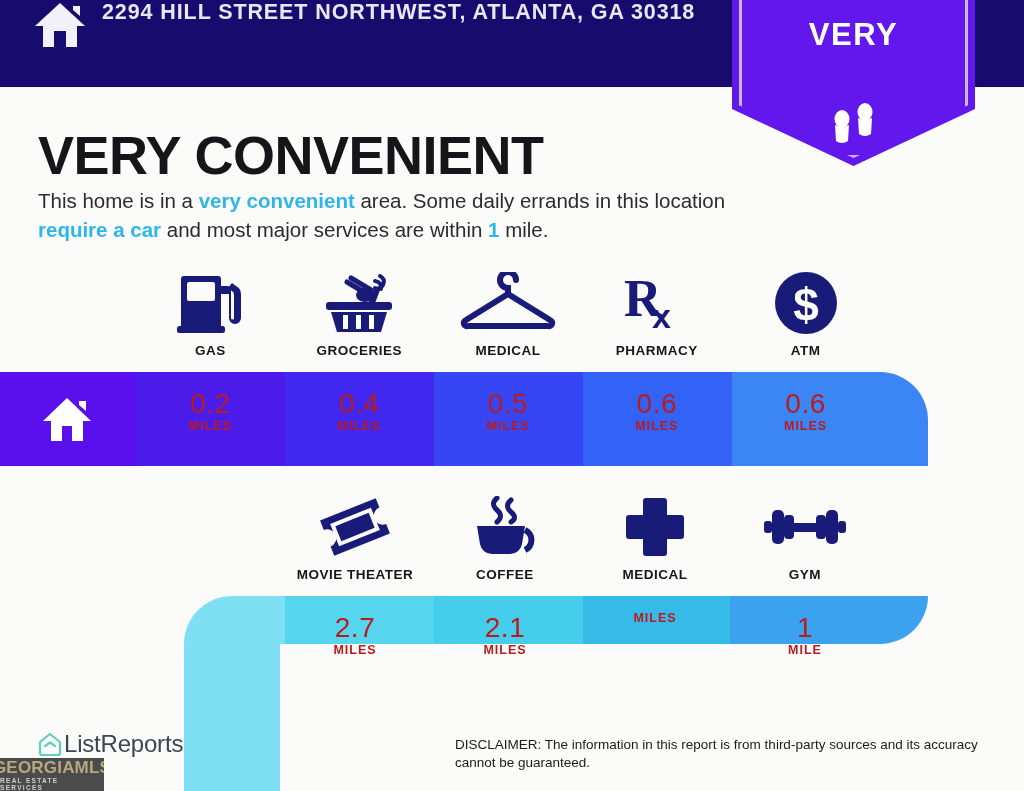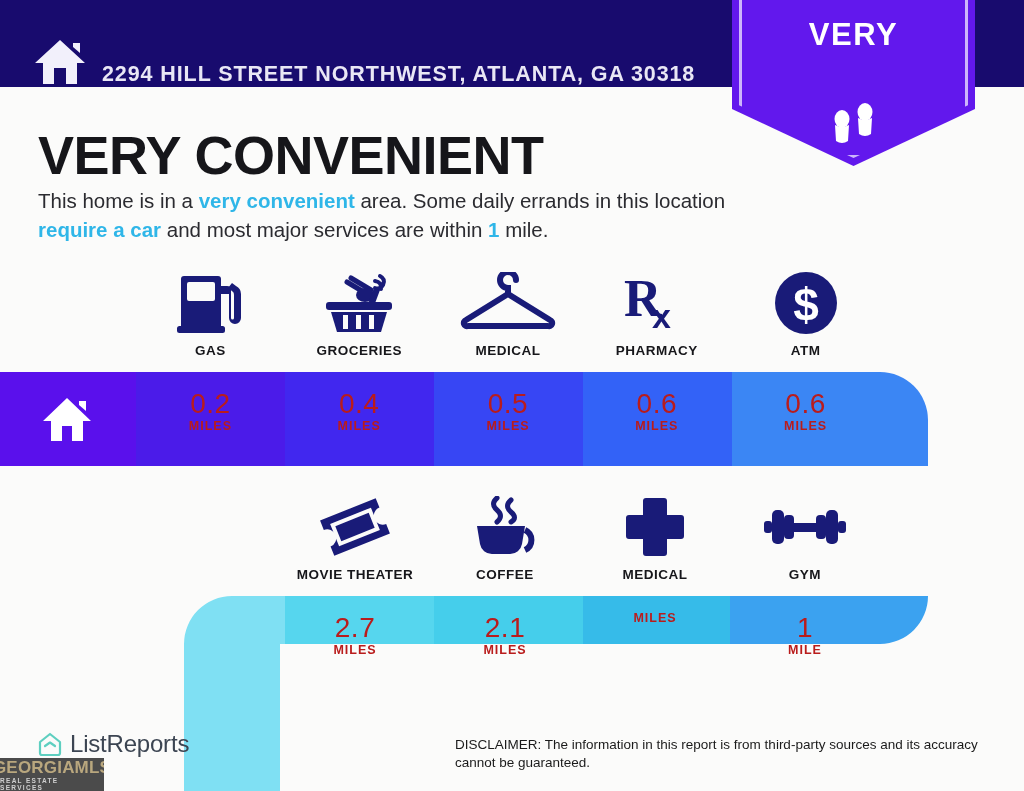--- a/index.html
+++ b/index.html
@@ -6,21 +6,21 @@
   body {
     width:1024px; height:791px; position:relative; overflow:hidden;
     background:#fbfbfa;
     font-family:"Liberation Sans", sans-serif;
   }
 
   
   .header {
     position:absolute; left:0; top:0; width:1024px; height:87px;
     background:#180b6e;
-    display:flex; align-items:flex-end;
+    display:flex; align-items:flex-start;
   }
   .header-home-icon { margin-left:33px; width:54px; height:50px; display:block; }
   .header-address {
     margin-left:15px; color:#e9e7f5; font-size:21.5px; font-weight:600;
     letter-spacing:0.9px; white-space:nowrap;
   }
 
   
   .badge {
     position:absolute; left:732px; top:-24px; width:243px; height:190px;
@@ -73,21 +73,21 @@
   .bar-labels-2 { left:280px; top:612px; width:600px; }
   .bar-cell { flex:1; text-align:center; color:#b91c1c; }
   .bar-val { font-size:28px; font-weight:400; line-height:32px; letter-spacing:0.5px; }
   .bar-unit { font-size:12.5px; font-weight:700; letter-spacing:1px; margin-top:-1px; }
 
   .home-badge-icon { position:absolute; left:41px; top:396px; width:52px; height:48px; z-index:3; }
 
   
   .listreports {
     position:absolute; left:36px; top:730px; z-index:4;
-    display:flex; align-items:center; gap:6px;
+    display:flex; align-items:center; gap:0;
   }
   .lr-text { font-size:24px; color:#3c4552; font-weight:400; letter-spacing:-0.2px; }
   .mls {
     position:absolute; left:0px; top:758px; width:104px; height:33px;
     background:#4b4b4b; z-index:6; display:flex; flex-direction:column;
     align-items:center; justify-content:center; overflow:hidden;
   }
   .mls-main { font-size:17px; font-weight:700; color:#ffffff; letter-spacing:0.2px; line-height:17px; }
   .mls-main span { color:#b9a77e; }
   .mls-sub { font-size:6.5px; font-weight:700; color:#cfcfcf; letter-spacing:1.3px; margin-top:1px; }

